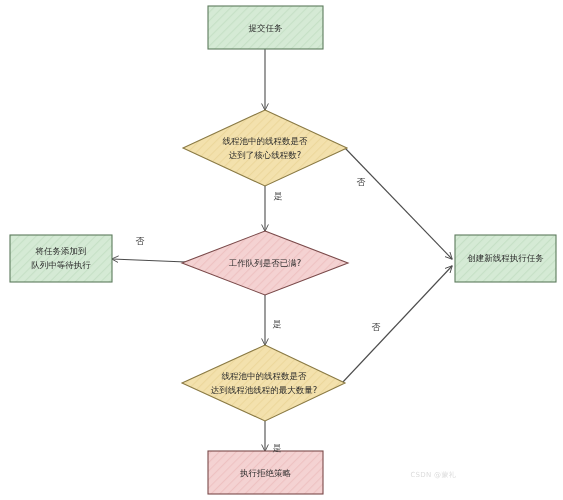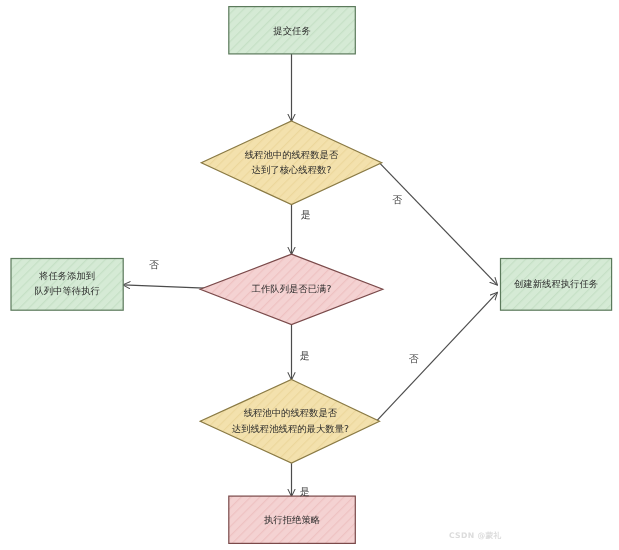--- a/index.html
+++ b/index.html
@@ -53,27 +53,26 @@
     stroke: #8a7a44;
     stroke-width: 1.1;
   }
   .shape-pink {
     stroke: #7a4a4a;
     stroke-width: 1.1;
   }
   .watermark {
     position: absolute;
     right: 6px;
-    bottom: 8px;
+    bottom: 20px;
     font-size: 7px;
     color: #dcdcdc;
     letter-spacing: 0.3px;
     font-family: "DejaVu Sans", "Liberation Sans", sans-serif;
     white-space: nowrap;
-    font-weight: bold;
   }
 </style>
 </head>
 <body>
 
 <div id="canvas">
 
   <svg id="flow" viewBox="0 0 563 500">
     <defs>
       <pattern id="hatch-green" width="6" height="6" patternTransform="rotate(45)" patternUnits="userSpaceOnUse">

